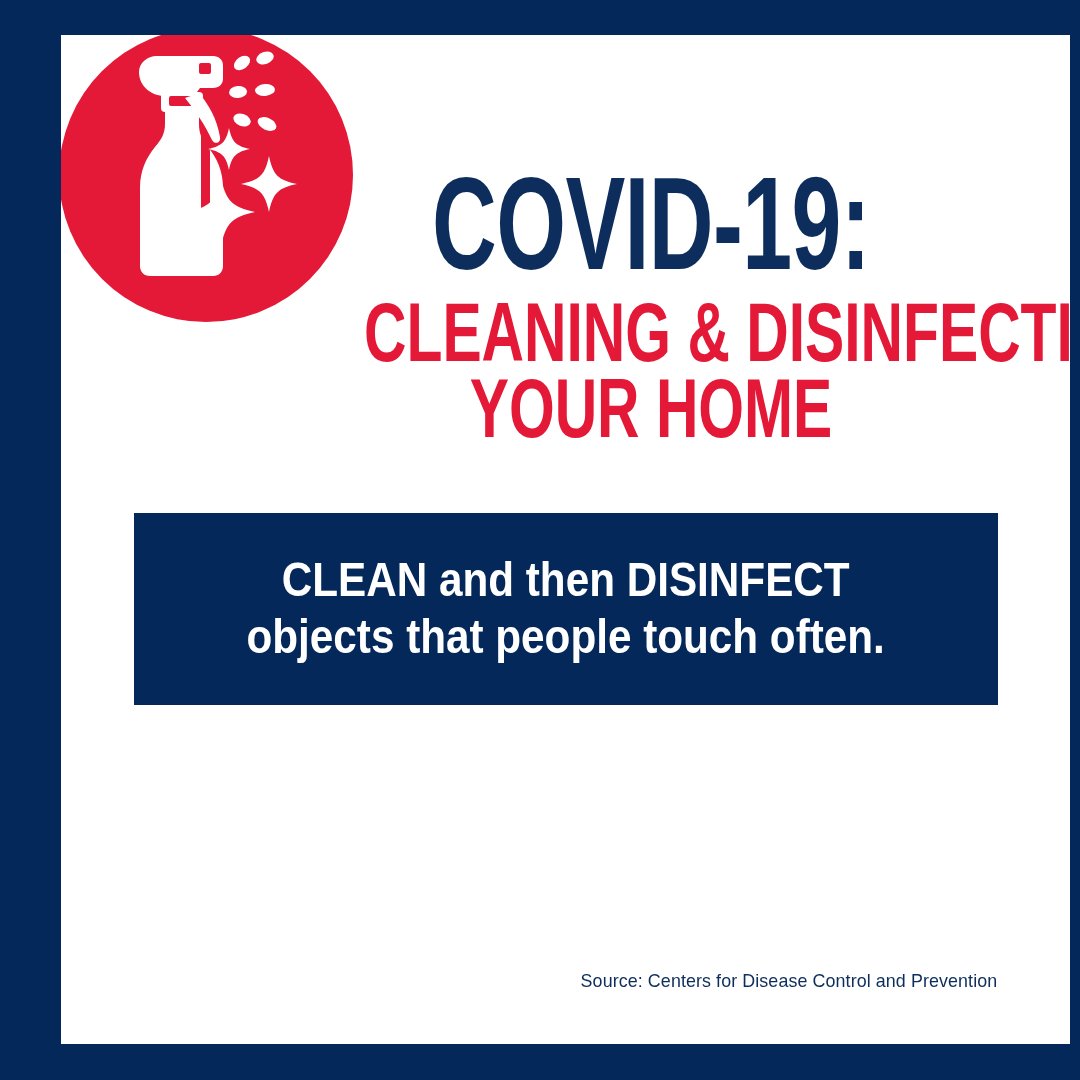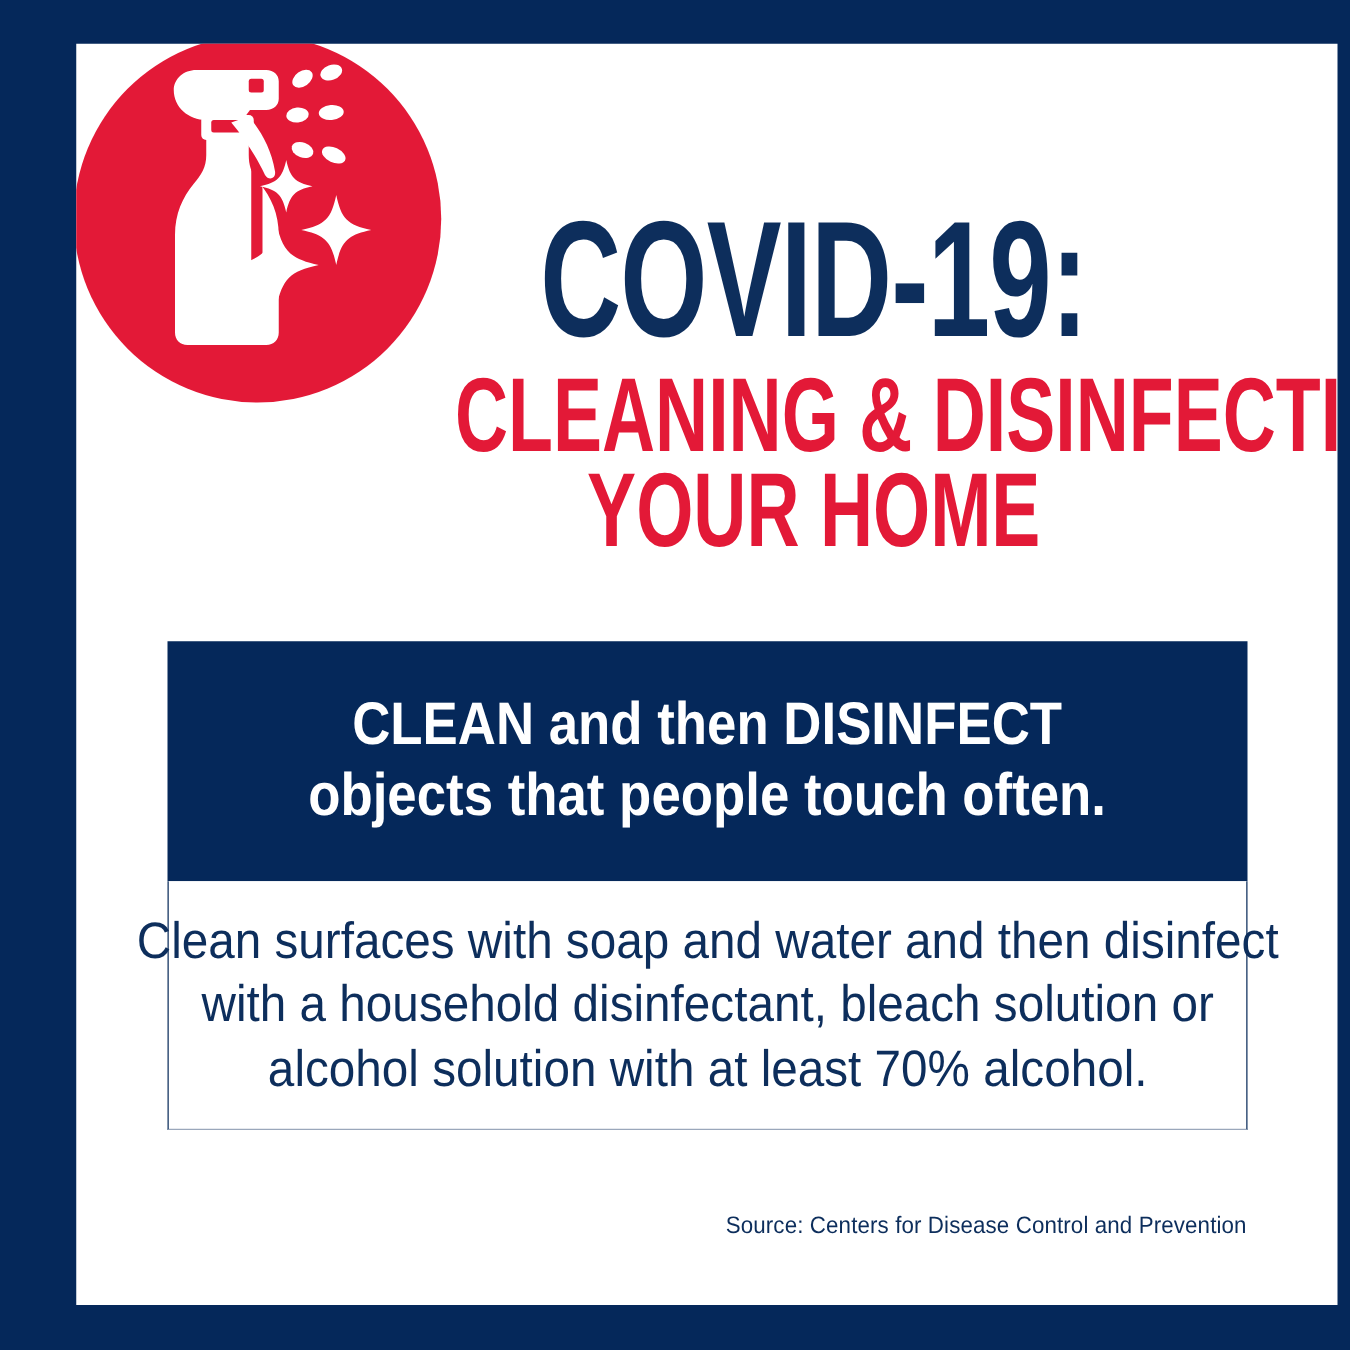--- a/index.html
+++ b/index.html
@@ -197,25 +197,18 @@
       <div class="title-sub l2">YOUR HOME</div>
     </div>
 
     <div class="card">
       <div class="card-head">
         <div class="card-head-text">
           <div>CLEAN and then DISINFECT</div>
           <div>objects that people touch often.</div>
         </div>
       </div>
-      <div class="card-body">
-        <div class="card-body-text">
-          <div>Clean surfaces with soap and water and then disinfect</div>
-          <div>with a household disinfectant, bleach solution or</div>
-          <div>alcohol solution with at least 70% alcohol.</div>
-        </div>
-      </div>
     </div>
 
     <div class="source">Source: Centers for Disease Control and Prevention</div>
 
   </div>
 </div>
 
 </body></html>

